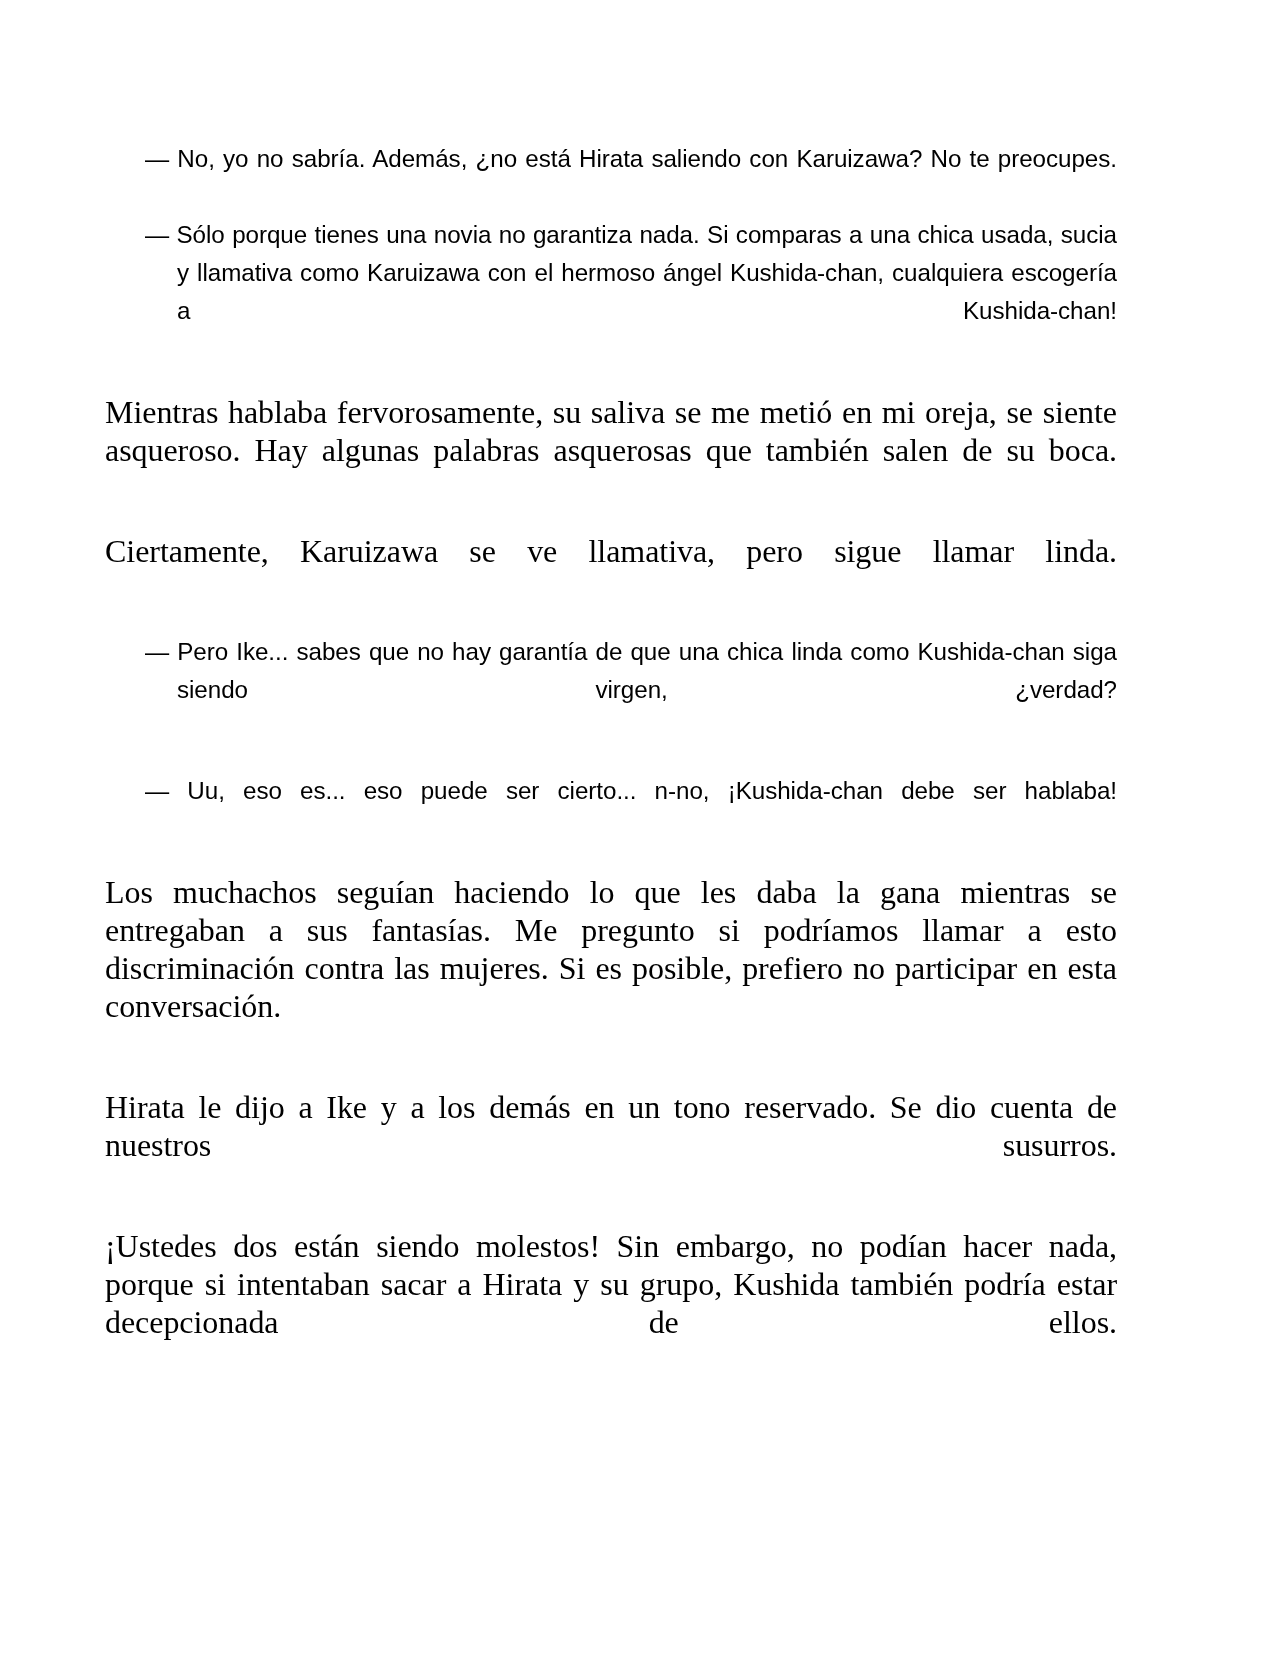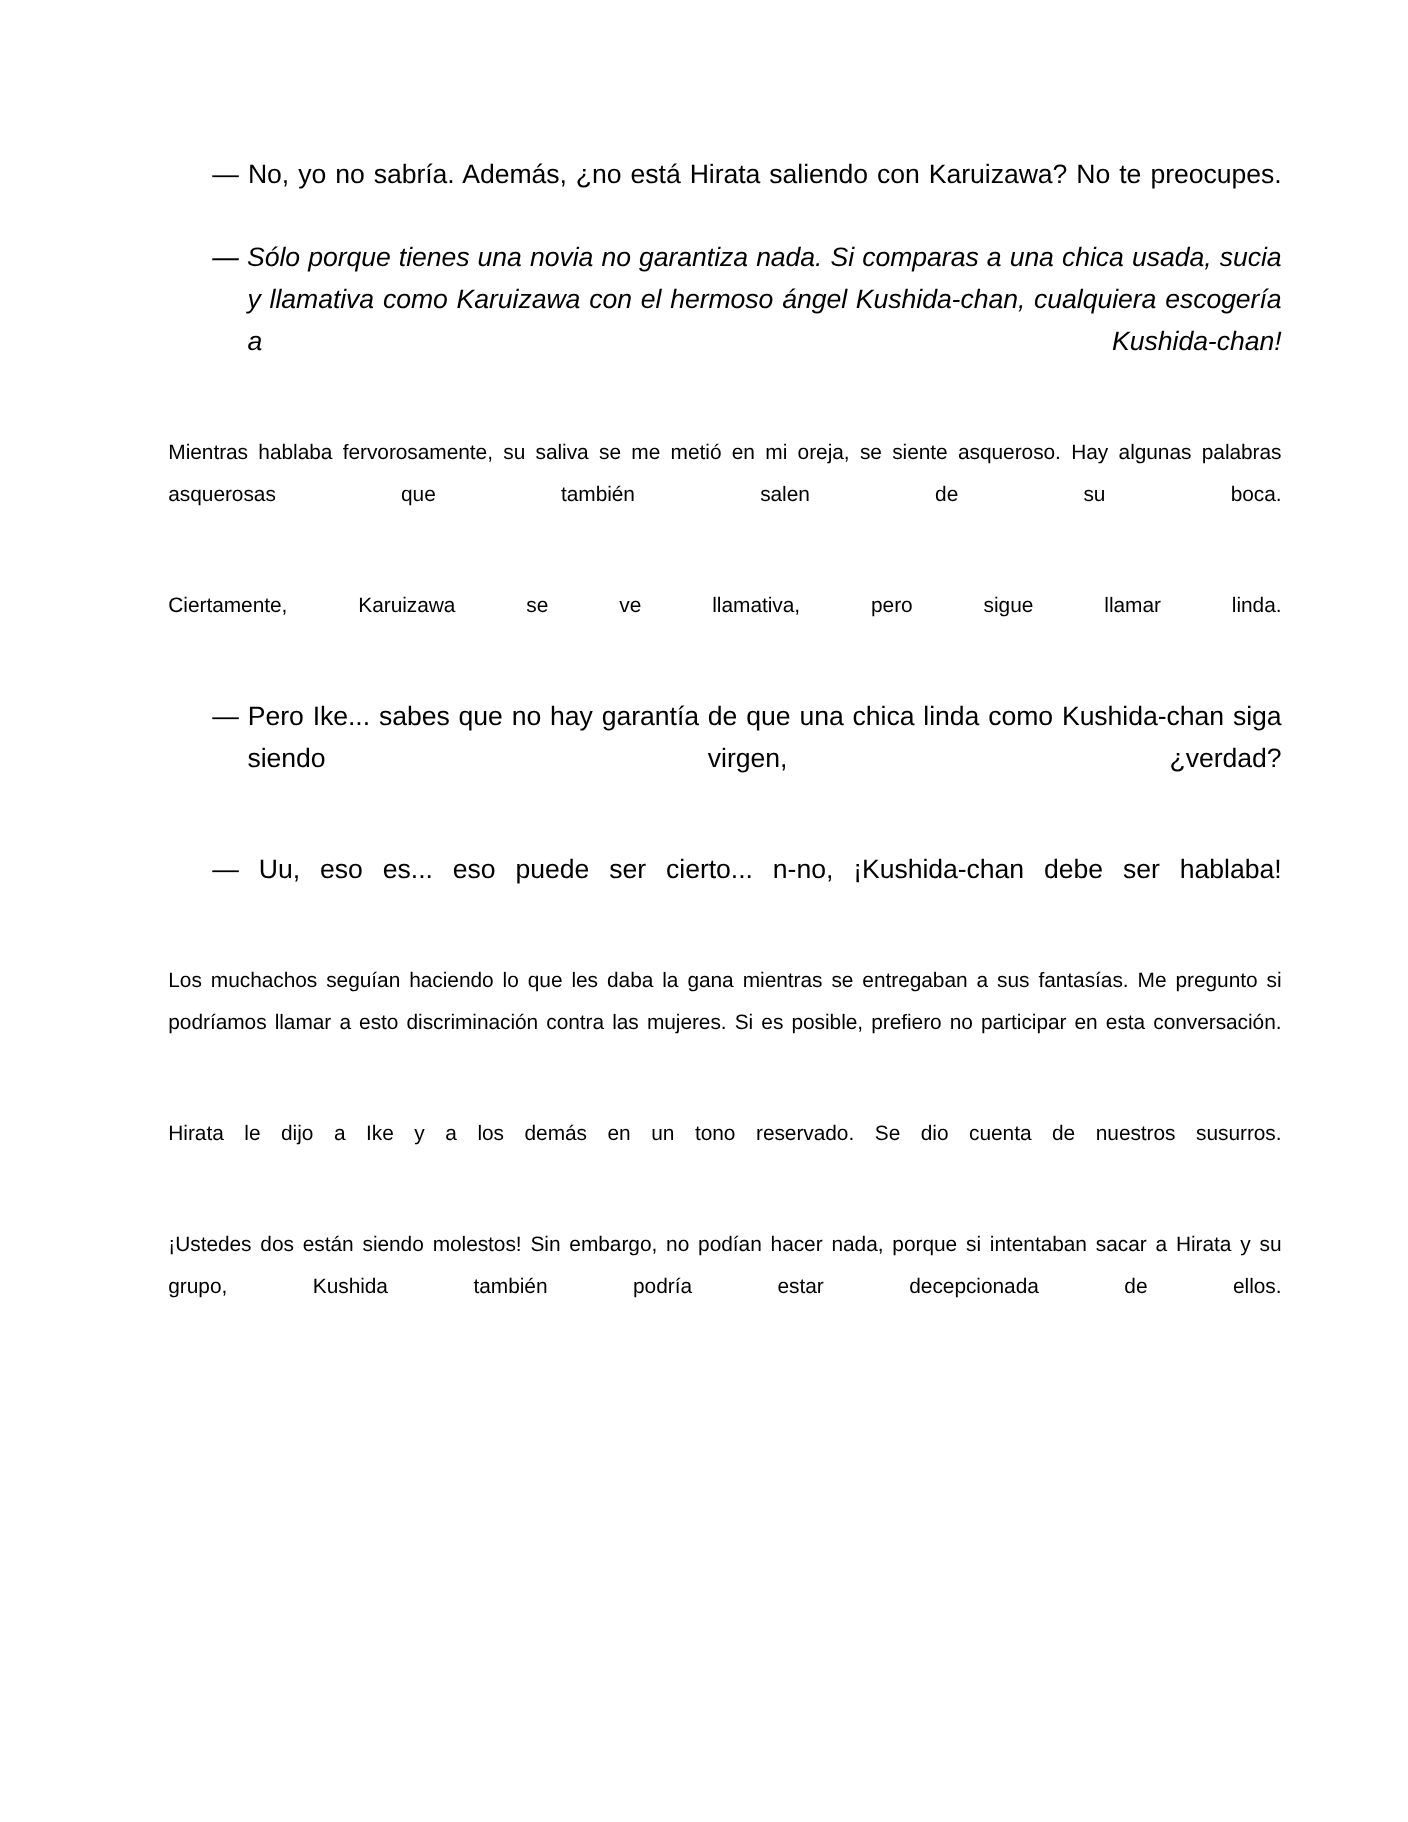--- a/index.html
+++ b/index.html
@@ -15,35 +15,35 @@
     color: #000000;
     overflow: hidden;
   }
   .page {
     position: relative;
     width: 1140px;
     height: 1656px;
     background: #ffffff;
     box-sizing: border-box;
     padding: 140px 163px 0 105px;
-    margin-left: 48px;
   }
   .content {
     width: 1012px;
   }
   
   .para {
     margin: 0 0 25px 0;
-    font-size: 19px;
+    font-size: 32px;
     line-height: 38px;
     text-align: justify;
     text-justify: inter-word;
     letter-spacing: -0.05px;
     word-spacing: 0px;
     hyphens: none;
+    font-family: Liberation Serif, serif;
   }
   .para:last-child {
     margin-bottom: 0;
   }
   
   .dialogue-group {
     margin: 0 0 25px 0;
     padding-left: 40px;
   }
   .dialogue {
@@ -52,21 +52,20 @@
     line-height: 38px;
     text-align: justify;
     text-justify: inter-word;
     letter-spacing: -0.05px;
     padding-left: 32px;
     text-indent: -32px;
     hyphens: none;
   }
   .dialogue + .dialogue {
     margin-top: 0;
-    font-style: italic;
   }
   
   .para::after,
   .dialogue::after {
     content: "";
     display: inline-block;
     width: 100%;
   }
 </style>
 </head>

